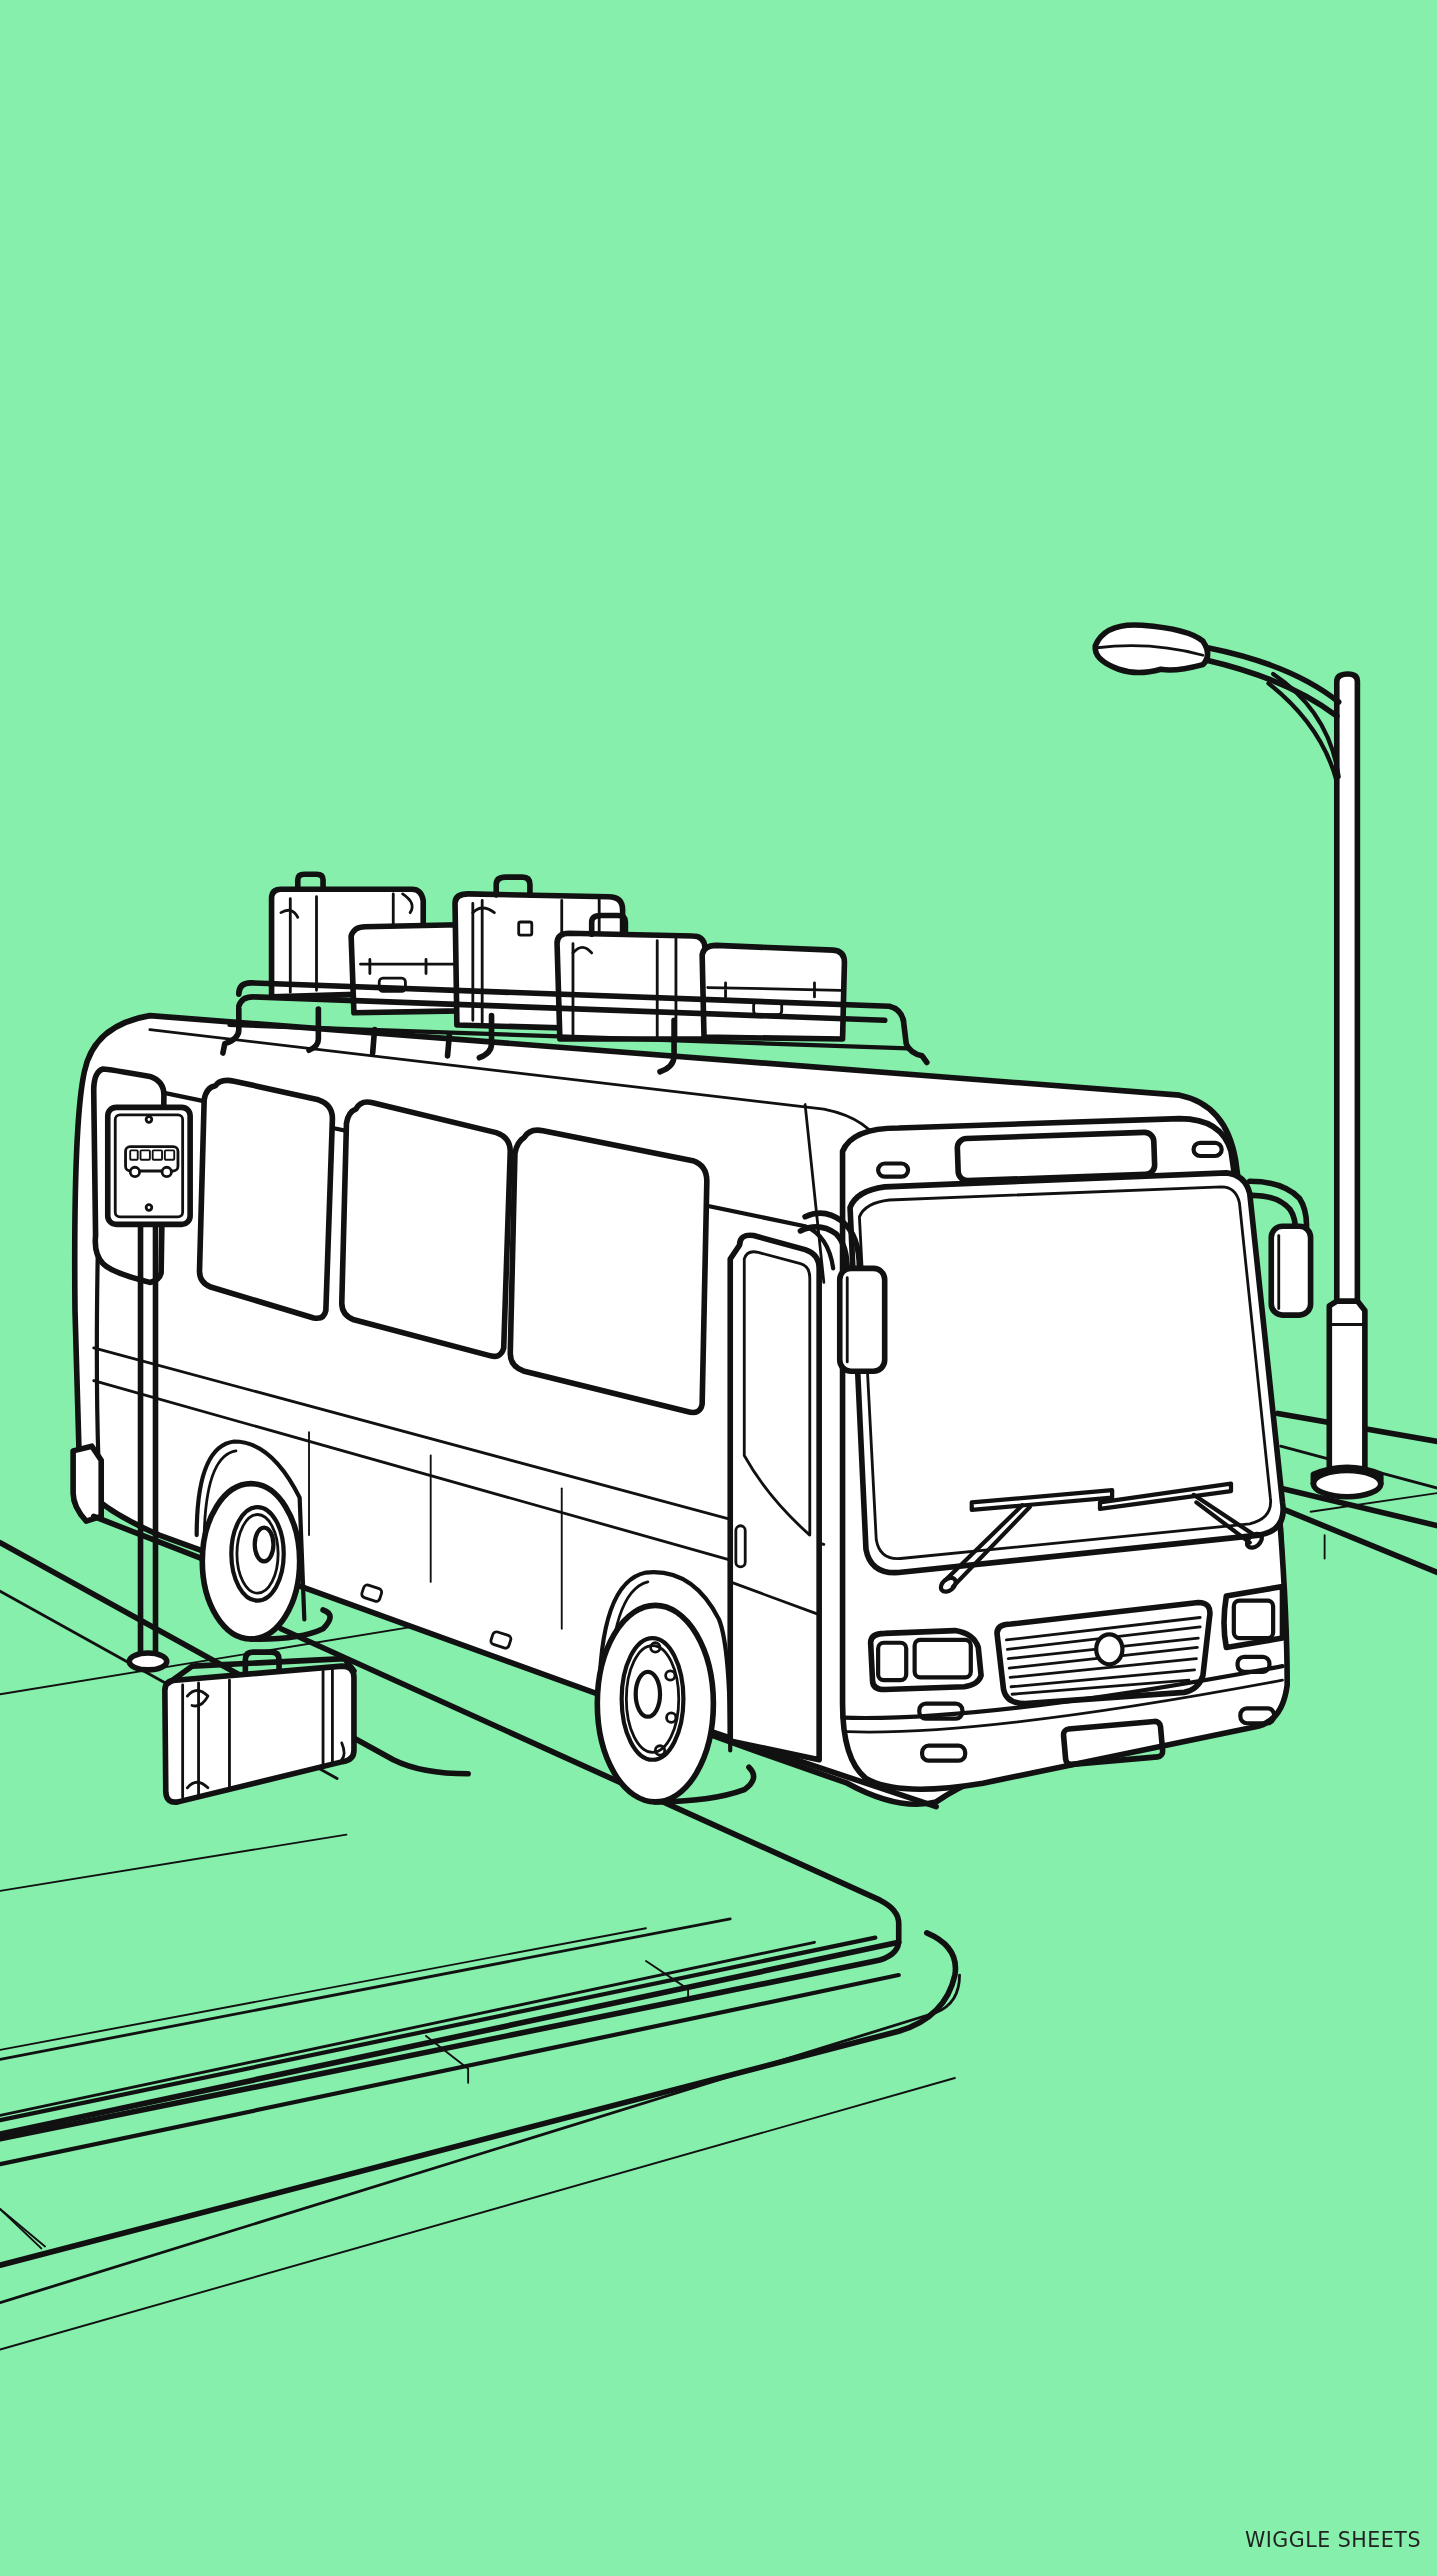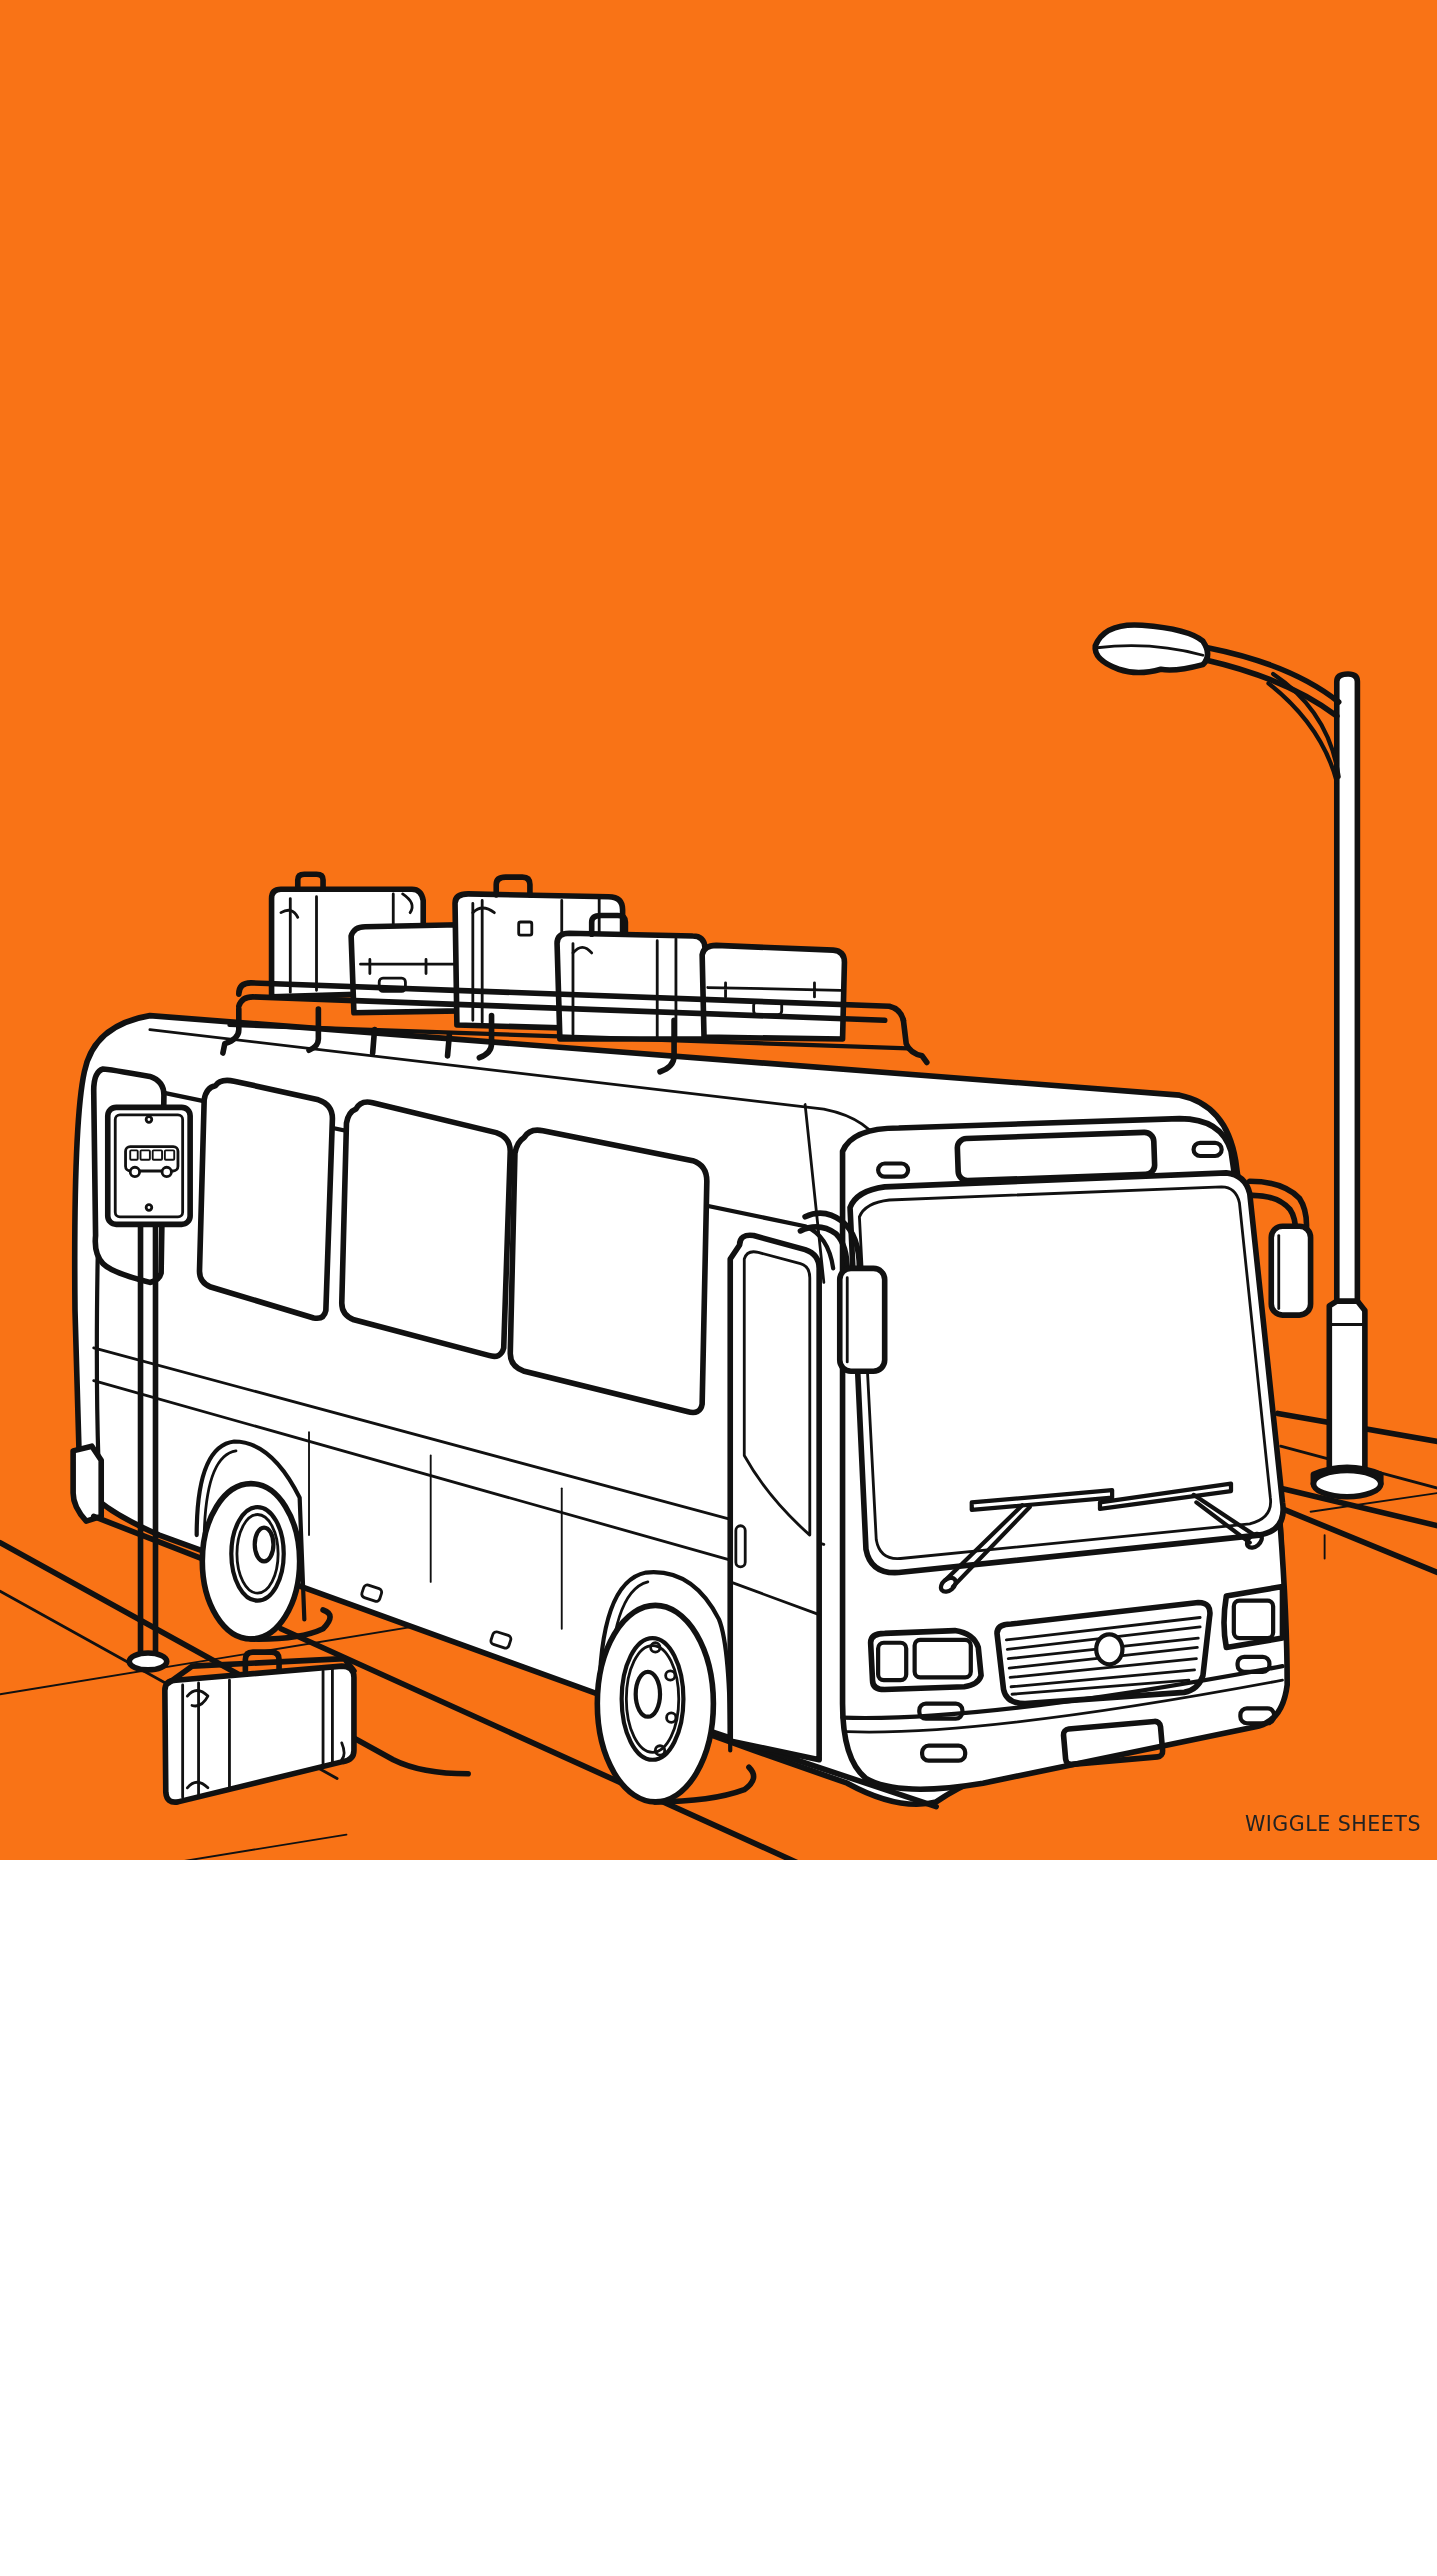--- a/index.html
+++ b/index.html
@@ -1,20 +1,20 @@
 <!DOCTYPE html>
 <html style="font-size:15px"><head>
   <meta charset="utf-8">
   <style>
     html, body { margin: 0; padding: 0; background: #ffffff; }
     .page {
       position: relative;
       width: 1438px;
-      height: 1860px;
-      background: #f97316;
+      height: 2576px;
+      background: #86efac;
       overflow: hidden;
     }
     svg.scene { position: absolute; left: 0; top: 0; width: 1438px; height: 2576px; }
     .ln { fill: none; stroke: #111111; stroke-linecap: round; stroke-linejoin: round; }
     .t1 { stroke-width: 2; }
     .t2 { stroke-width: 3; }
     .t3 { stroke-width: 4.5; }
     .t4 { stroke-width: 6; }
     .fillw { fill: #ffffff; }
     .watermark {

